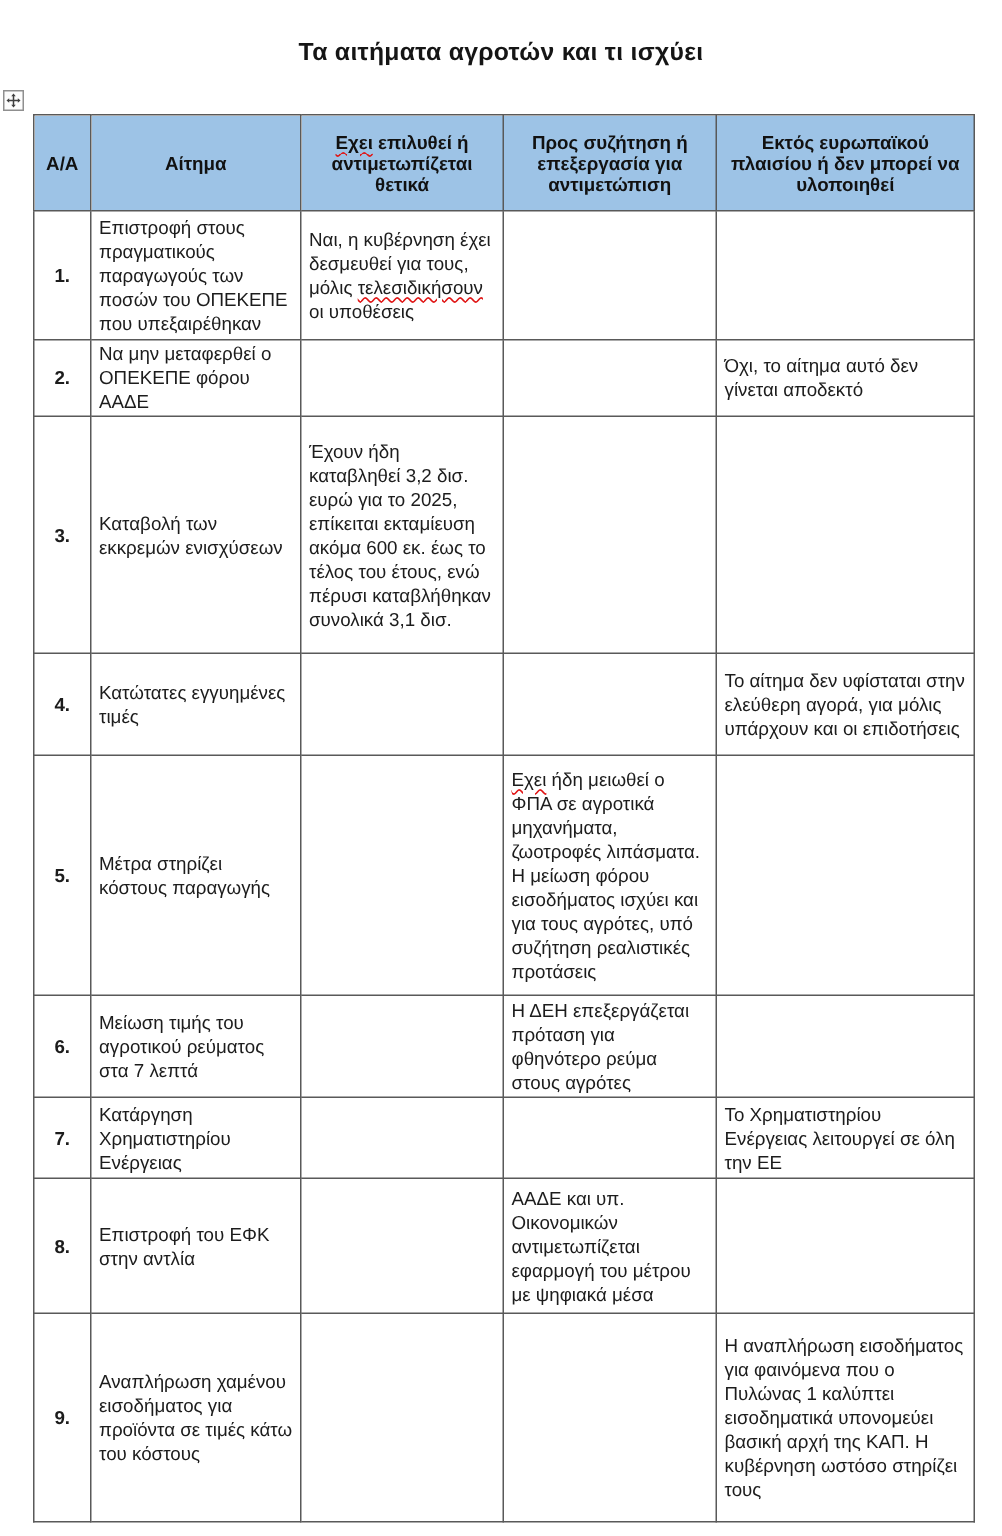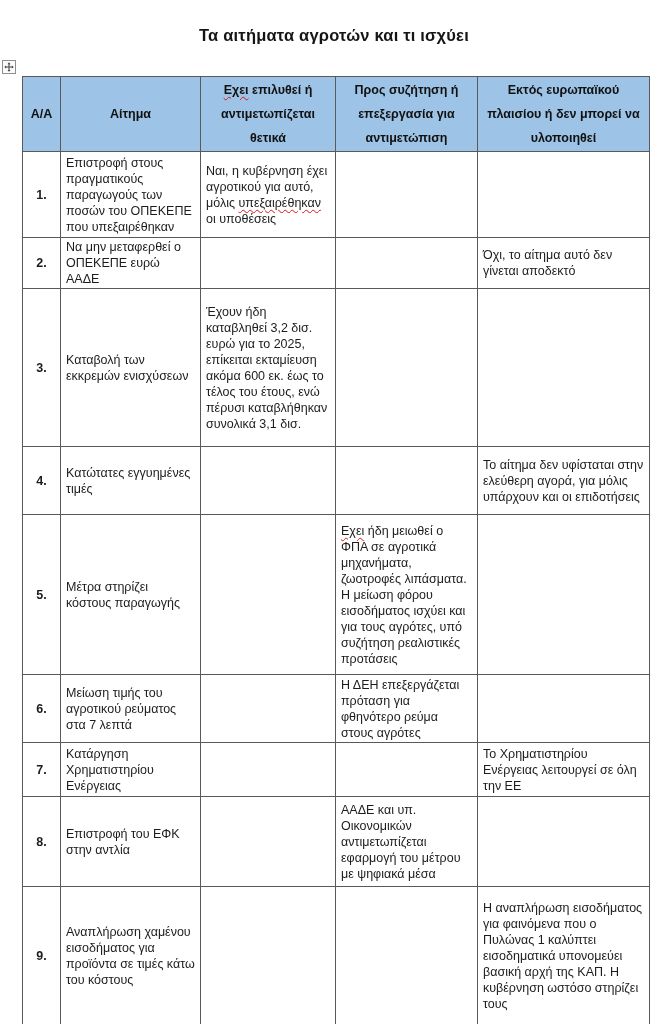--- a/index.html
+++ b/index.html
@@ -56,21 +56,21 @@
     padding: 1px 5px;
     font-size: 12.5px;
     line-height: 16px;
     overflow: hidden;
     word-wrap: break-word;
   }
   .req-table th {
     background: #9DC3E6;
     font-weight: bold;
     text-align: center;
-    line-height: 24px;
+    line-height: 14px;
     color: #111111;
   }
   .req-table td.num {
     text-align: center;
     font-weight: bold;
   }
   .sq {
     text-decoration: underline;
     text-decoration-style: wavy;
     text-decoration-color: #e01414;
@@ -106,28 +106,28 @@
         <th>Α/Α</th>
         <th>Αίτημα</th>
         <th><span class="sq">Εχει</span><span> επιλυθεί ή αντιμετωπίζεται θετικά</span></th>
         <th>Προς συζήτηση ή επεξεργασία για αντιμετώπιση</th>
         <th>Εκτός ευρωπαϊκού πλαισίου ή δεν μπορεί να υλοποιηθεί</th>
       </tr>
 
       <tr style="height:86px">
         <td class="num">1.</td>
         <td>Επιστροφή στους πραγματικούς παραγωγούς των ποσών του ΟΠΕΚΕΠΕ που υπεξαιρέθηκαν</td>
-        <td><span>Ναι, η κυβέρνηση έχει αγροτικού για αυτό, μόλις </span><span class="sq">υπεξαιρέθηκαν</span><span> οι υποθέσεις</span></td>
+        <td><span>Ναι, η κυβέρνηση έχει δεσμευθεί για τους, μόλις </span><span class="sq">τελεσιδικήσουν</span><span> οι υποθέσεις</span></td>
         <td></td>
         <td></td>
       </tr>
 
       <tr style="height:35px">
         <td class="num">2.</td>
-        <td>Να μην μεταφερθεί ο ΟΠΕΚΕΠΕ ευρώ ΑΑΔΕ</td>
+        <td>Να μην μεταφερθεί ο ΟΠΕΚΕΠΕ φόρου ΑΑΔΕ</td>
         <td></td>
         <td></td>
         <td>Όχι, το αίτημα αυτό δεν γίνεται αποδεκτό</td>
       </tr>
 
       <tr style="height:158px">
         <td class="num">3.</td>
         <td>Καταβολή των εκκρεμών ενισχύσεων</td>
         <td>Έχουν ήδη καταβληθεί 3,2 δισ. ευρώ για το 2025, επίκειται εκταμίευση ακόμα 600 εκ. έως το τέλος του έτους, ενώ πέρυσι καταβλήθηκαν συνολικά 3,1 δισ.</td>
         <td></td>

